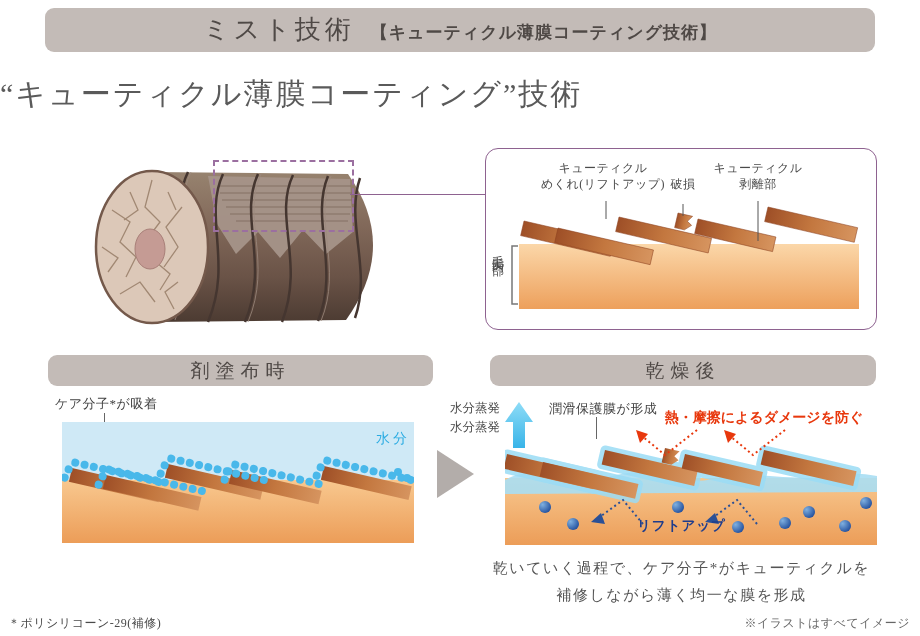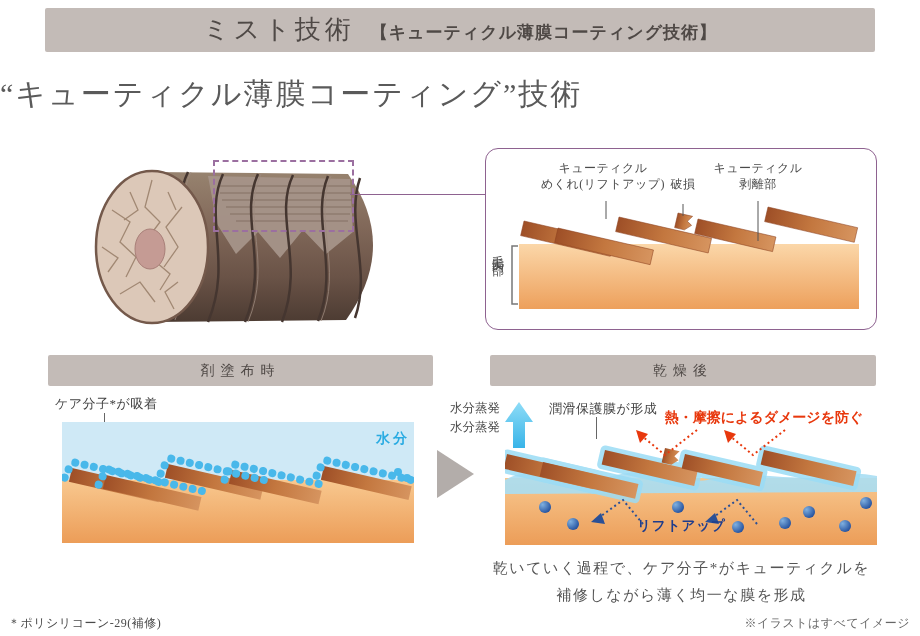--- a/index.html
+++ b/index.html
@@ -1,40 +1,40 @@
 <!DOCTYPE html>
 <html><head>
 <meta charset="utf-8">
 <style>
   html,body{margin:0;padding:0}
   body{width:920px;height:636px;position:relative;background:#ffffff;overflow:hidden;
        font-family:"Liberation Serif","DejaVu Serif",serif;color:#4a4a4a}
   .abs{position:absolute}
-  .bar{background:#c3bbb7;border-radius:2px;text-align:center;color:#4f4946}
+  .bar{background:#c3bbb7;border-radius:9px;text-align:center;color:#4f4946}
   #header-bar{left:45px;top:8px;width:830px;height:44px;line-height:44px}
   #header-bar .t1{font-size:26px;letter-spacing:4px}
   #header-bar .t2{font-size:17px;font-weight:bold;margin-left:16px;letter-spacing:1px}
   #main-title{left:0;top:74px;width:920px;text-align:left;font-size:30px;color:#5a5a5a;letter-spacing:2px}
   #hair-svg{left:60px;top:162px;width:345px;height:165px}
   #zoom-rect{left:213px;top:160px;width:137px;height:68px;border:2px dashed #9b6fa0}
   #connector{left:350px;top:194px;width:135px;height:0;border-top:1.5px solid #8e6290}
   #detail-box{left:485px;top:148px;width:390px;height:180px;border:1.5px solid #8e6290;border-radius:13px;background:#fff}
   #detail-box svg{position:absolute;left:0;top:0}
   .dlabel{position:absolute;text-align:center;font-size:12px;line-height:1.3;color:#4a4a4a;letter-spacing:.5px}
   #lbl-lift{left:53px;top:12px;width:128px}
   #lbl-damage{left:174px;top:28px;width:46px}
   #lbl-peel{left:220px;top:12px;width:104px}
   #lbl-inner{left:3px;top:96px;writing-mode:vertical-rl;text-orientation:upright;font-size:12px;letter-spacing:3px;color:#4a4a4a}
-  .sec-bar{height:31px;line-height:31px;font-size:14px;letter-spacing:6px}
+  .sec-bar{height:31px;line-height:31px;font-size:19px;letter-spacing:6px}
   #sec-left{left:48px;top:355px;width:385px}
   #sec-right{left:490px;top:355px;width:386px}
   .small-lbl{font-size:13px;color:#3f3f3f;letter-spacing:.5px}
   .leader{width:1px;background:#666}
   #applied-svg{left:62px;top:422px;width:352px;height:121px}
-  #water-lbl{left:376px;top:430px;font-size:14px;font-weight:bold;color:#29abe2;letter-spacing:3px}
+  #water-lbl{left:376px;top:430px;font-size:14px;font-weight:normal;color:#29abe2;letter-spacing:3px}
   #mid-text{left:420px;top:399px;width:80px;text-align:right;font-size:12.5px;line-height:1.5;color:#4a4a4a}
   #mid-arrow{left:437px;top:450px;width:0;height:0;border-top:24px solid transparent;
              border-bottom:24px solid transparent;border-left:37px solid #b3adaa}
   #dried-svg{left:505px;top:400px;width:372px;height:145px}
   #film-lbl{left:549px;top:400px}
   #heat-lbl{left:650px;top:409px;width:228px;text-align:center;font-size:14px;font-weight:bold;color:#e8380d}
   #moist-lbl{left:637px;top:517px;font-size:13.5px;font-weight:bold;color:#1e3c8c;letter-spacing:1px}
   .caption{font-size:15px;line-height:1.8;letter-spacing:1.5px;color:#555;text-align:center}
   #cap-left{left:85px;top:555px;width:310px}
   #cap-right{left:483px;top:555px;width:397px}

